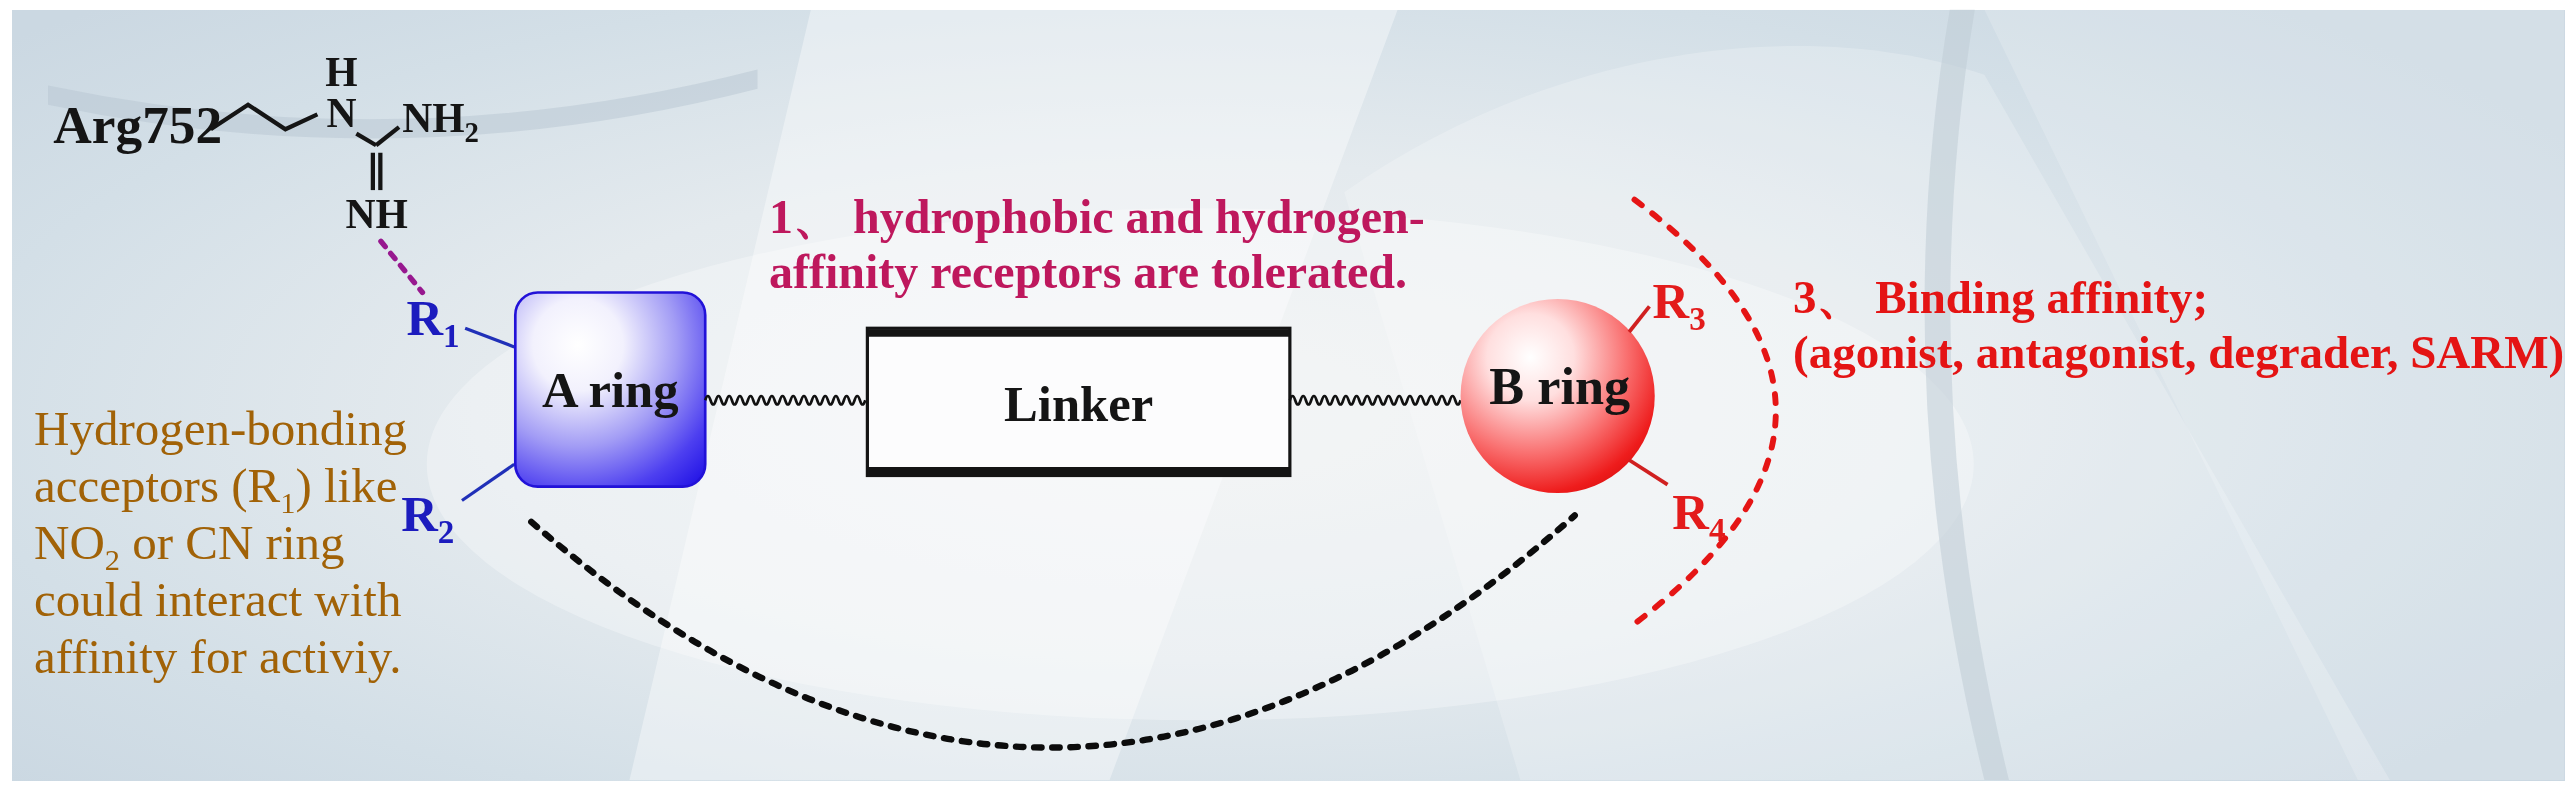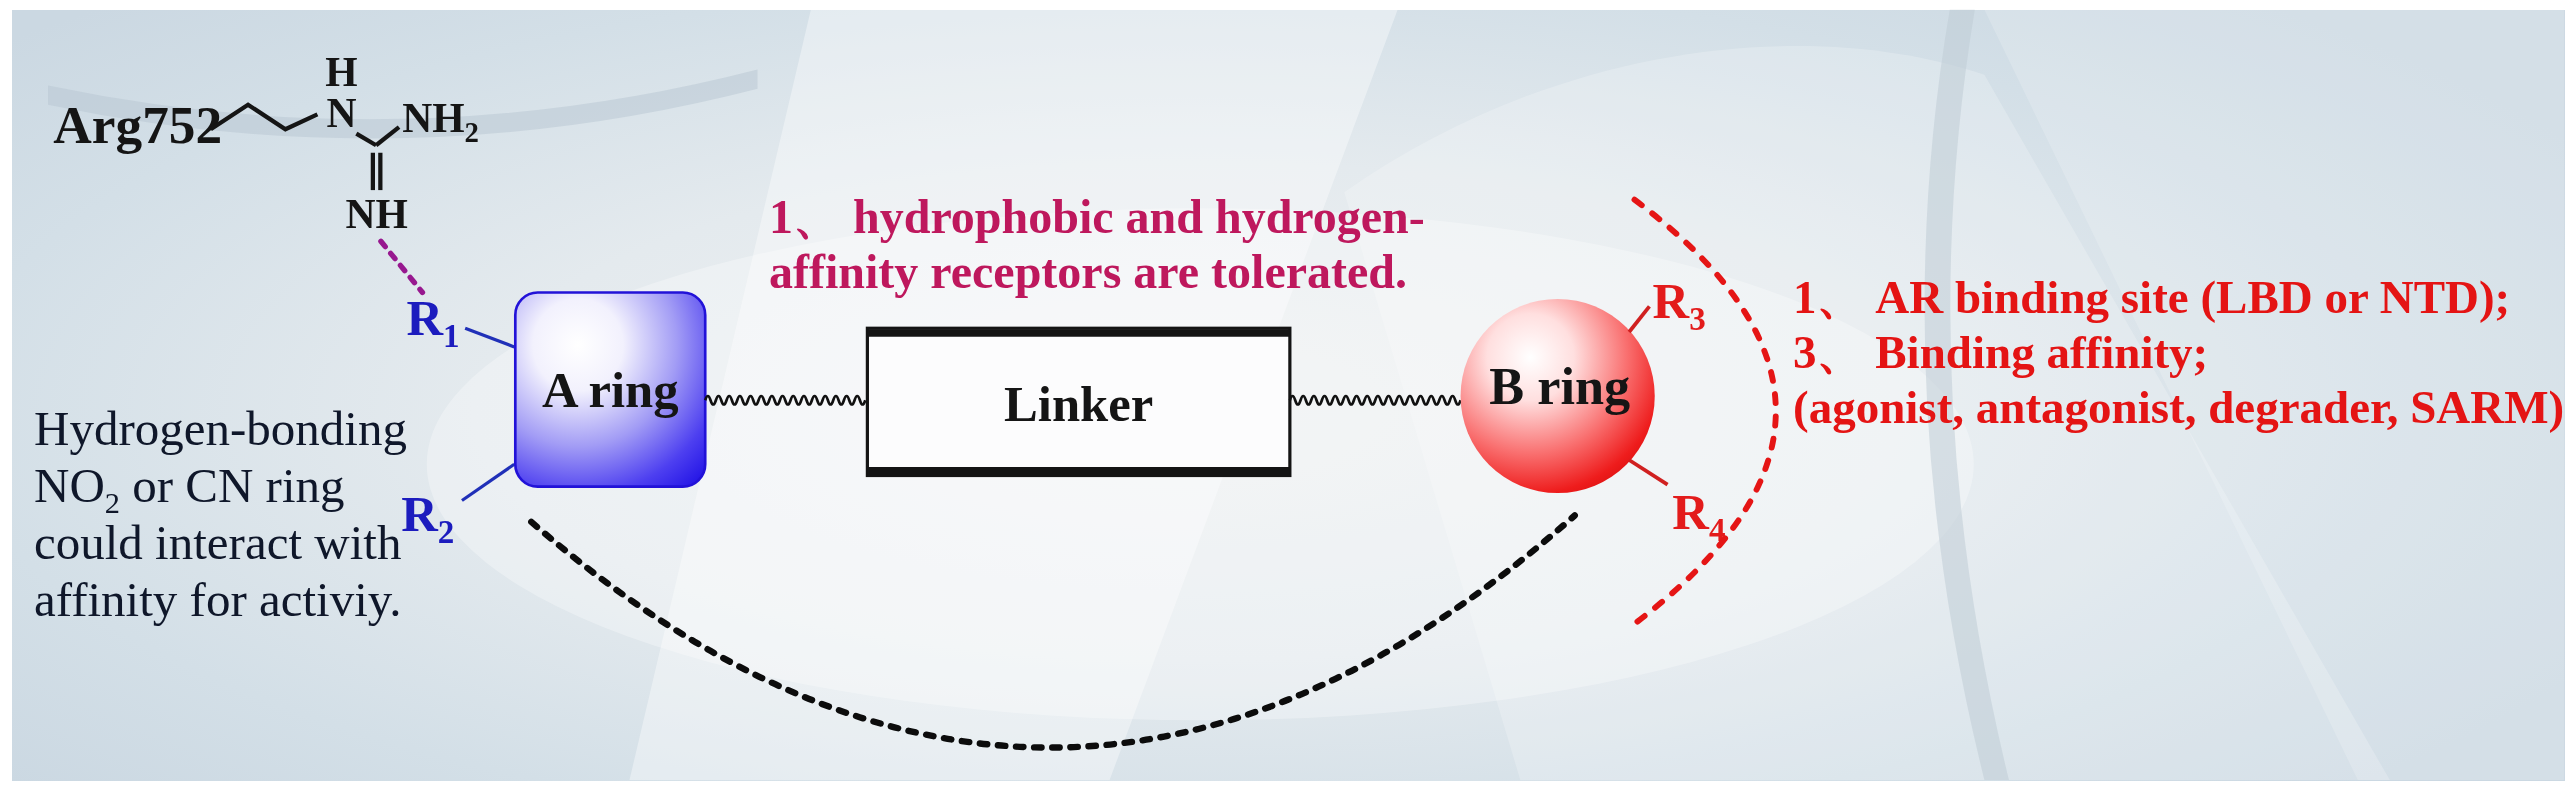--- a/index.html
+++ b/index.html
@@ -4,21 +4,21 @@
 <style>
   html,body{margin:0;padding:0;background:#ffffff;}
   .canvas{position:relative;width:2576px;height:792px;background:#ffffff;overflow:hidden;
           font-family:"Liberation Serif","DejaVu Serif",serif;}
   .panel{position:absolute;left:11.7px;top:9.6px;width:2553px;height:771px;
          background:radial-gradient(ellipse 62% 72% at 46% 52%, #eff1f2 0%, #e4eaee 45%, #d3dfe7 78%, #cbd8e2 100%);}
   svg.layer{position:absolute;left:0;top:0;width:2576px;height:792px;}
   svg text{font-family:"Liberation Serif","DejaVu Serif",serif;font-weight:bold;fill:#151515;}
   .txt{position:absolute;}
   .txt .line{white-space:pre;}
-  .blue-note{left:34px;top:400px;font-size:49px;line-height:57px;color:#0f172a;}
+  .blue-note{left:34px;top:400px;font-size:49px;line-height:57px;color:#a16207;}
   .blue-note sub{font-size:0.62em;line-height:0;}
   .note1{left:769px;top:189px;font-size:48px;line-height:55px;font-weight:bold;color:#be185d;}
   .note2{left:716px;top:508px;font-size:48px;line-height:55px;font-weight:bold;color:#131313;}
   .red-note{left:1793px;top:270px;font-size:47px;line-height:55px;font-weight:bold;color:#e41414;}
 </style>
 </head>
 <body>
 
 <div class="canvas">
   <div class="panel"></div>
@@ -91,30 +91,30 @@
       <line x1="3054" y1="862" x2="3126" y2="908" stroke="#d02020" stroke-width="7"></line>
       <text x="3135" y="992" font-size="95" fill="#e31b1b"><tspan fill="#e31b1b">R</tspan><tspan dy="22" font-size="62" fill="#e31b1b">4</tspan></text>
 
       <path d="M996 978 Q1975 1830 2952 966" fill="none" stroke="#0c0c0c" stroke-width="12" stroke-dasharray="14 20" stroke-linecap="round"></path>
       <path d="M3064 374 Q3592 768 3068 1166" fill="none" stroke="#e51515" stroke-width="11" stroke-dasharray="17 25" stroke-linecap="round"></path>
     </g>
   </svg>
 
   <div class="txt blue-note">
     <div class="line"><span>Hydrogen-bonding</span><sub></sub><span></span></div>
+    <div class="line"><span>acceptors (R</span><sub>1</sub><span>) like</span></div>
     <div class="line"><span>NO</span><sub>2</sub><span> or CN ring</span></div>
     <div class="line"><span>could interact with</span><sub></sub><span></span></div>
     <div class="line"><span>affinity for activiy.</span><sub></sub><span></span></div>
   </div>
 
   <div class="txt note1">
     <div class="line">1、 hydrophobic and hydrogen-</div>
     <div class="line">affinity receptors are tolerated.</div>
   </div>
 
 
   <div class="txt red-note">
-    <div class="line">1、 AR binding site (LBD or NTD);</div>
     <div class="line">3、 Binding affinity;</div>
     <div class="line">(agonist, antagonist, degrader, SARM)</div>
   </div>
 </div>
 
 
 </body></html>

